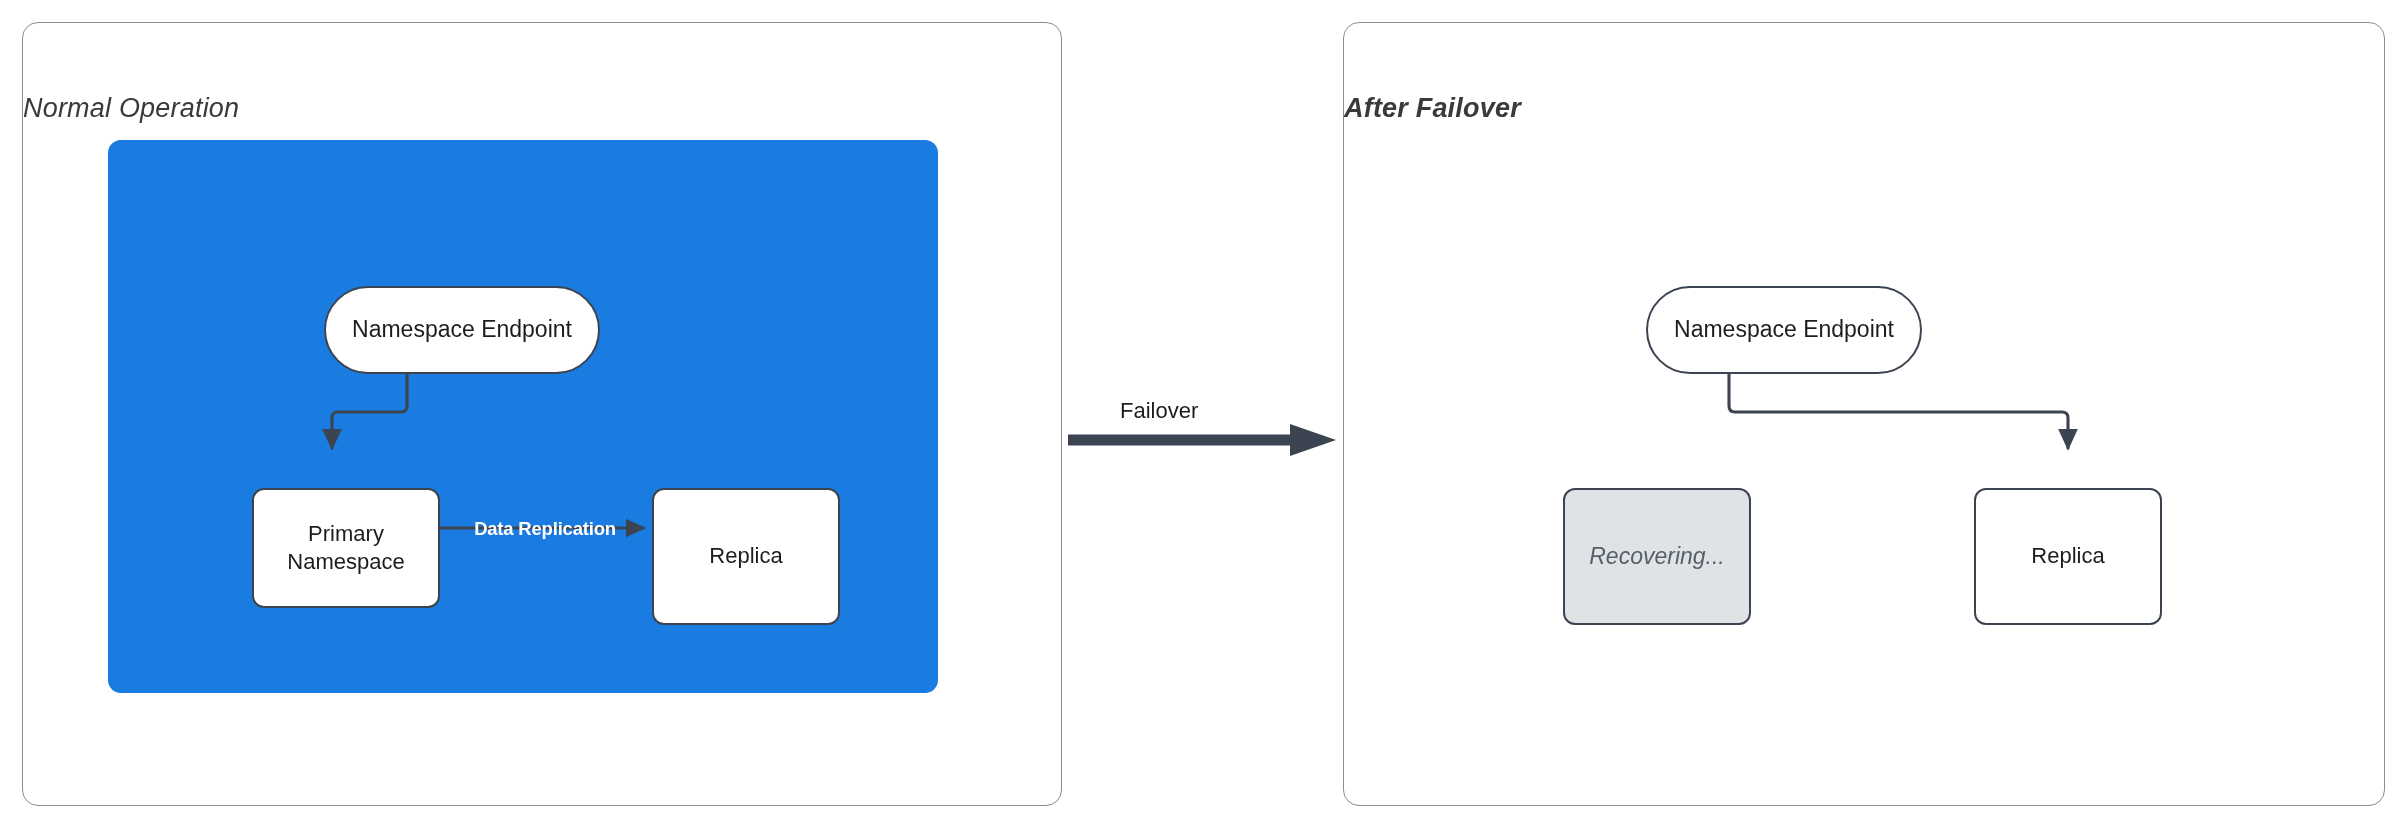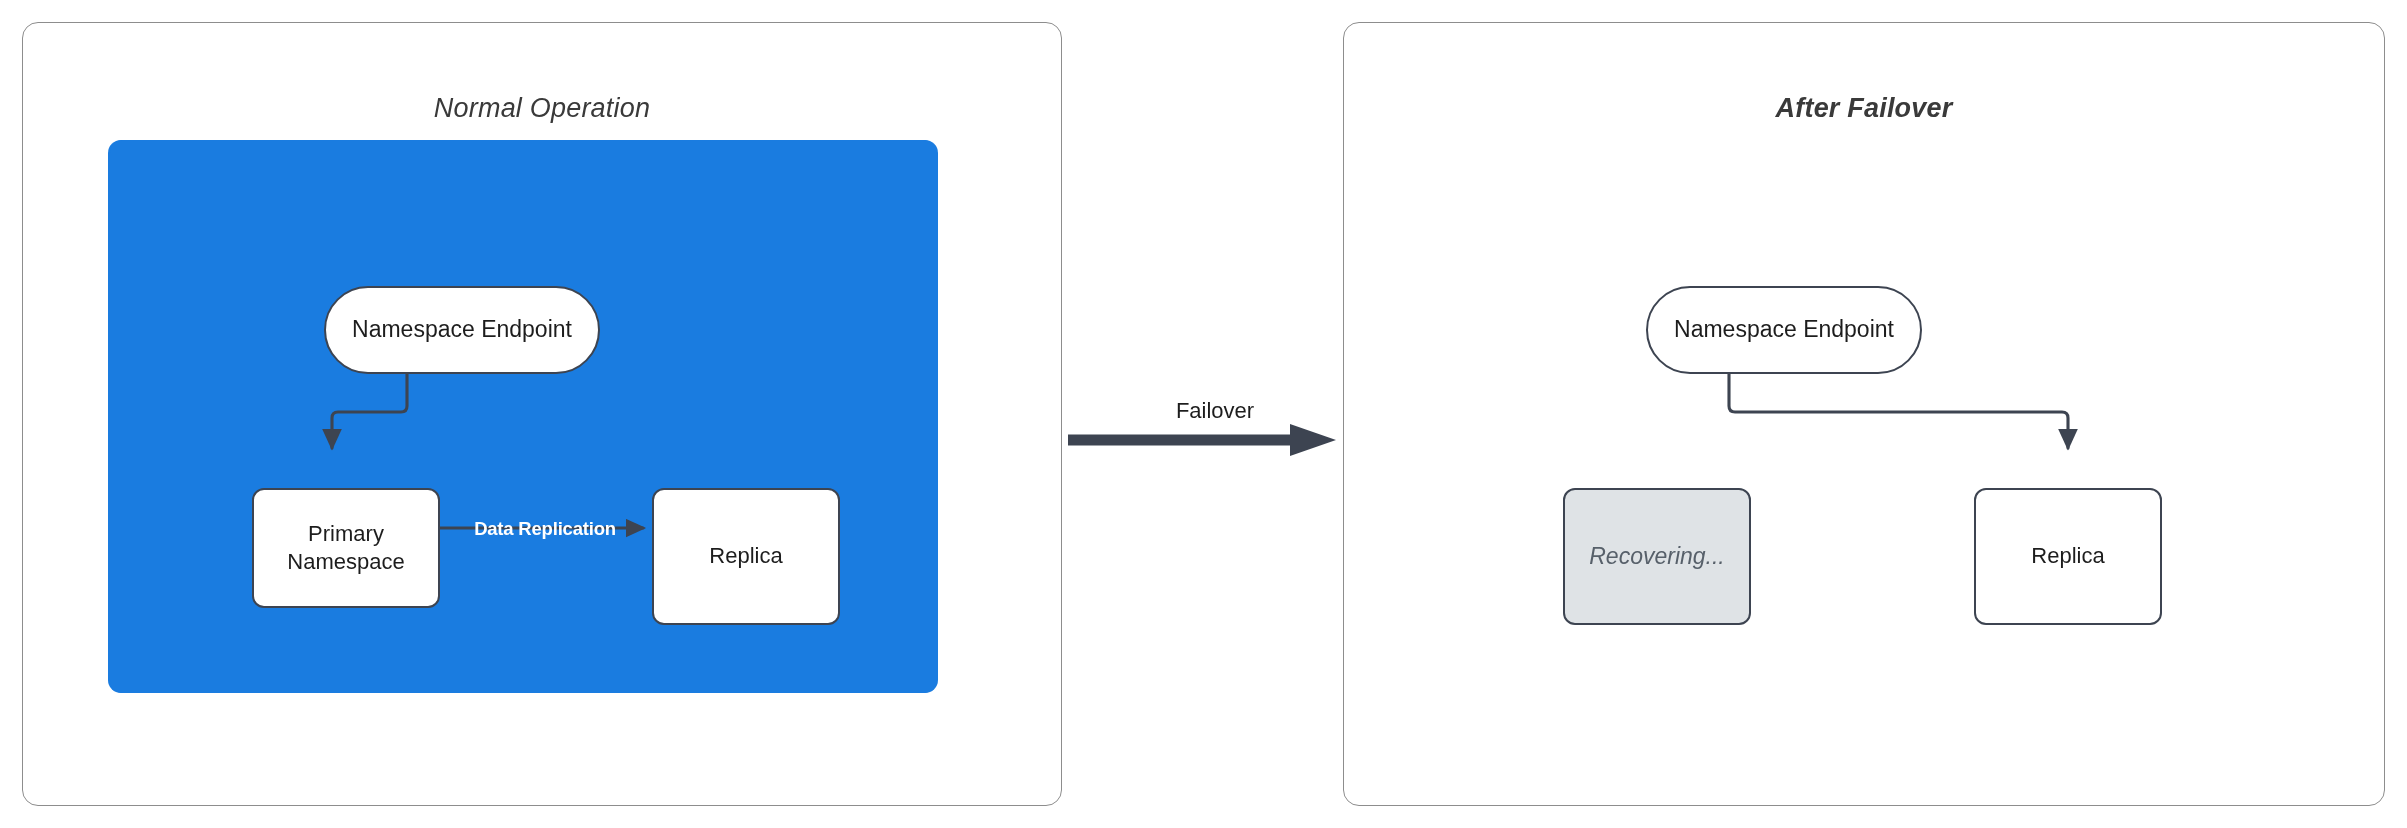--- a/index.html
+++ b/index.html
@@ -28,21 +28,20 @@
     box-sizing: border-box;
   }
   #panel-left  { left: 22px;   top: 22px; width: 1040px; height: 784px; }
   #panel-right { left: 1343px; top: 22px; width: 1042px; height: 784px; font-weight: bold; }
 
   .panel-title {
     position: absolute;
     top: 70px;
     left: 0;
     width: 100%;
-    text-align: center;
     font-style: italic;
     font-size: 27px;
     color: #3a3a3a;
     letter-spacing: 0.2px;
     white-space: nowrap;
   }
 
   
   .blue-region {
     position: absolute;
@@ -100,21 +99,21 @@
     height: 828px;
     pointer-events: none;
   }
 
   
   #failover-label {
     position: absolute;
     left: 1120px;
     top: 398px;
     width: 190px;
-    text-align: center;
+    text-align: left;
     font-size: 22px;
     color: #1d1d1d;
     white-space: nowrap;
   }
 
   
   #data-replication-label {
     position: absolute;
     left: 452px;
     top: 518px;

